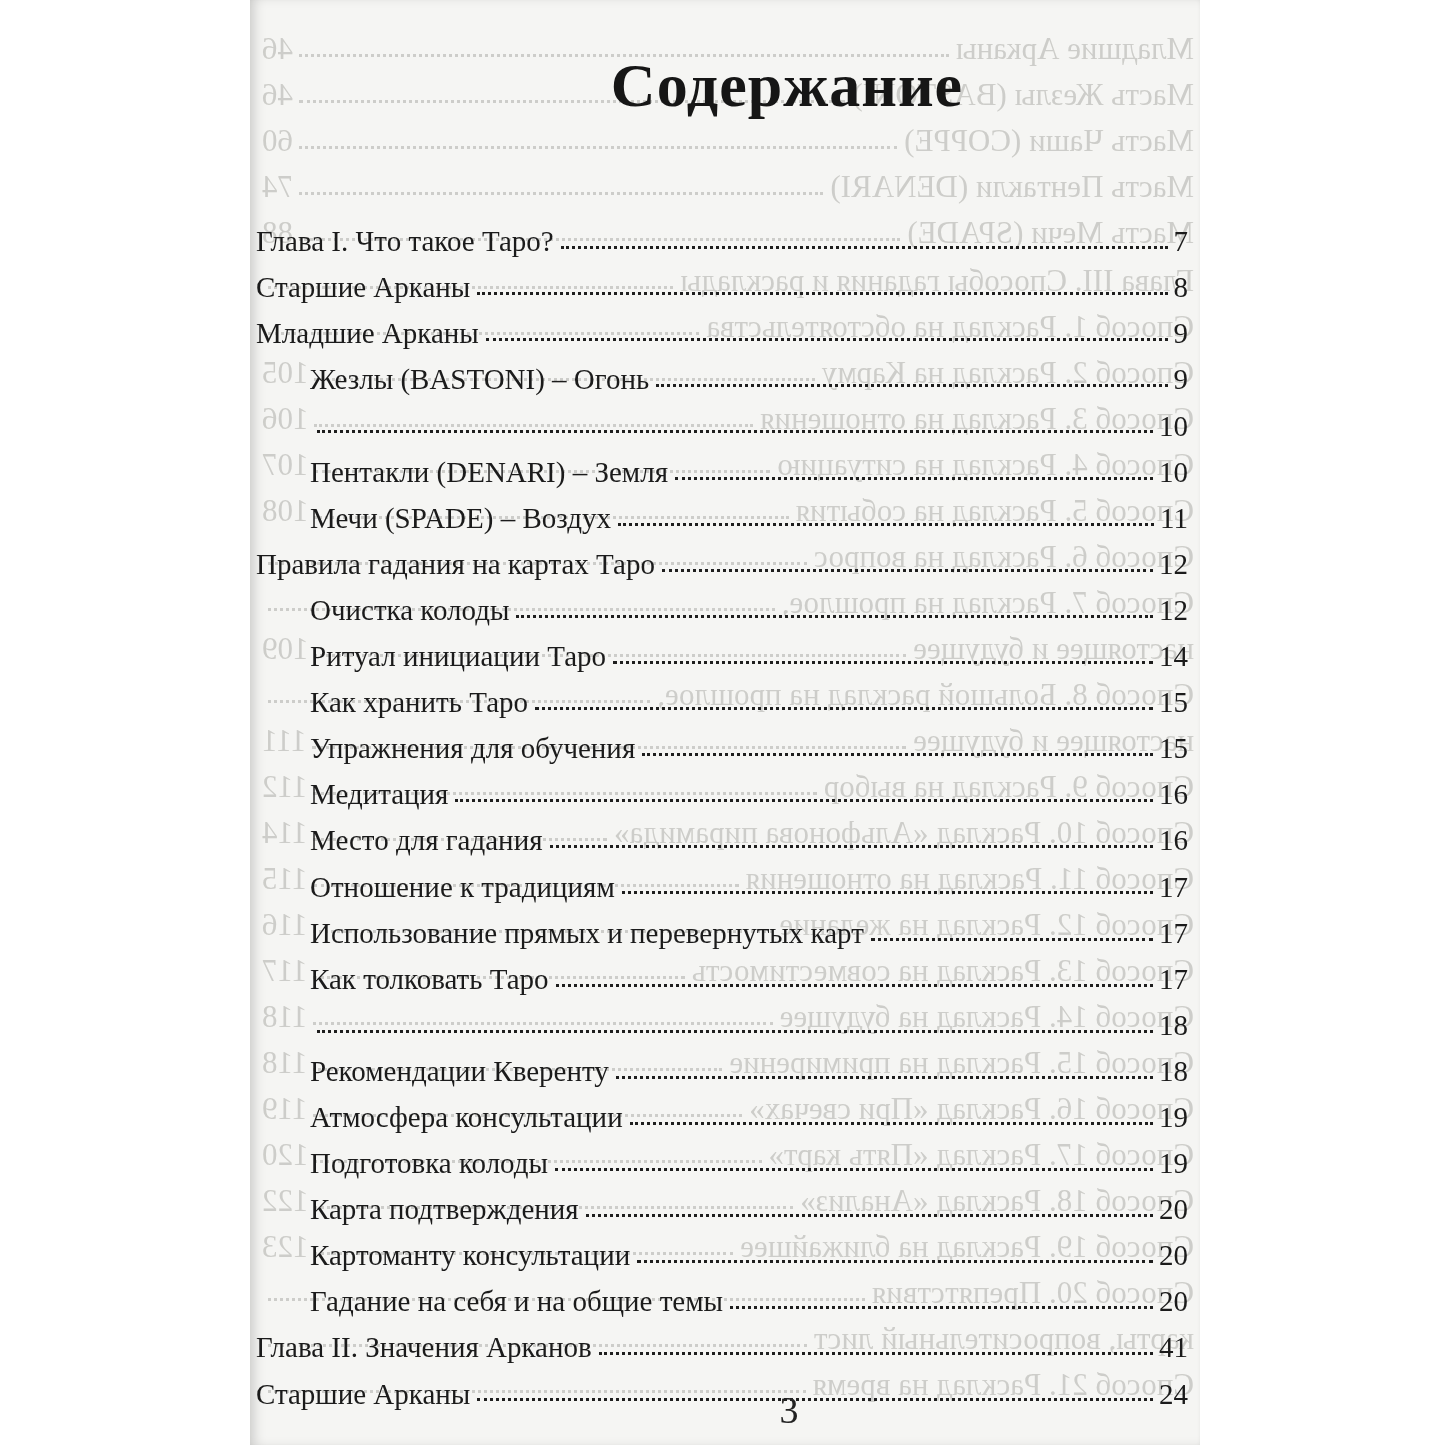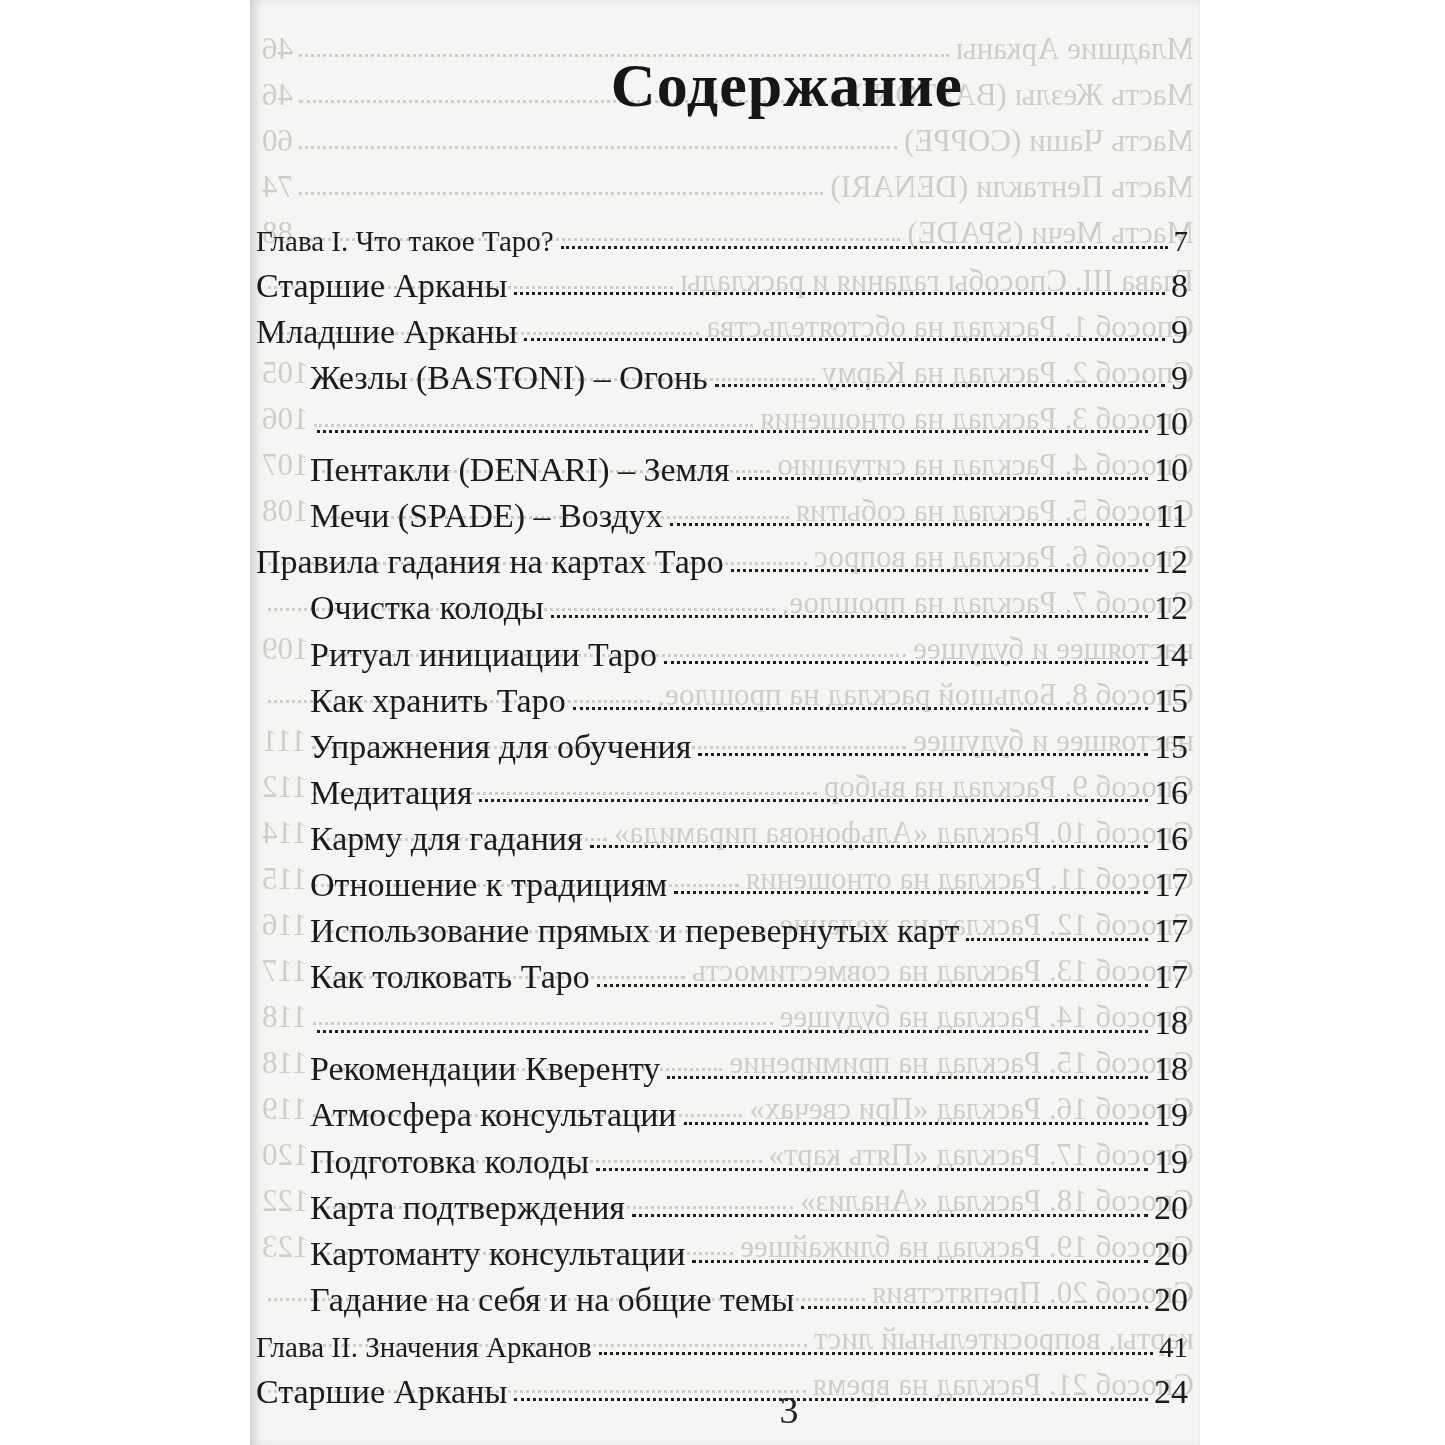--- a/index.html
+++ b/index.html
@@ -36,21 +36,21 @@
   .toc {
     position: absolute;
     top: 212px;
     left: 6px;
     right: 12px;
   }
   .row {
     display: flex;
     align-items: flex-end;
     height: 46.1px;
-    font-size: 34px;
+    font-size: 29px;
     line-height: 1.1;
     white-space: nowrap;
   }
   .row.lvl1 { padding-left: 54px; }
   .row.bold { font-weight: 400; font-size: 29px; }
   .row .label { flex: 0 0 auto; }
   .row .dots {
     flex: 1 1 auto;
     min-width: 18px;
     border-bottom: 3.4px dotted #1e1e1e;
@@ -305,21 +305,21 @@
     <span class="label">Упражнения для обучения</span>
     <span class="dots"></span>
     <span class="num">15</span>
   </div>
         <div class="row lvl1">
     <span class="label">Медитация</span>
     <span class="dots"></span>
     <span class="num">16</span>
   </div>
         <div class="row lvl1">
-    <span class="label">Карму для гадания</span>
+    <span class="label">Место для гадания</span>
     <span class="dots"></span>
     <span class="num">16</span>
   </div>
         <div class="row lvl1">
     <span class="label">Отношение к традициям</span>
     <span class="dots"></span>
     <span class="num">17</span>
   </div>
         <div class="row lvl1">
     <span class="label">Использование прямых и перевернутых карт</span>

